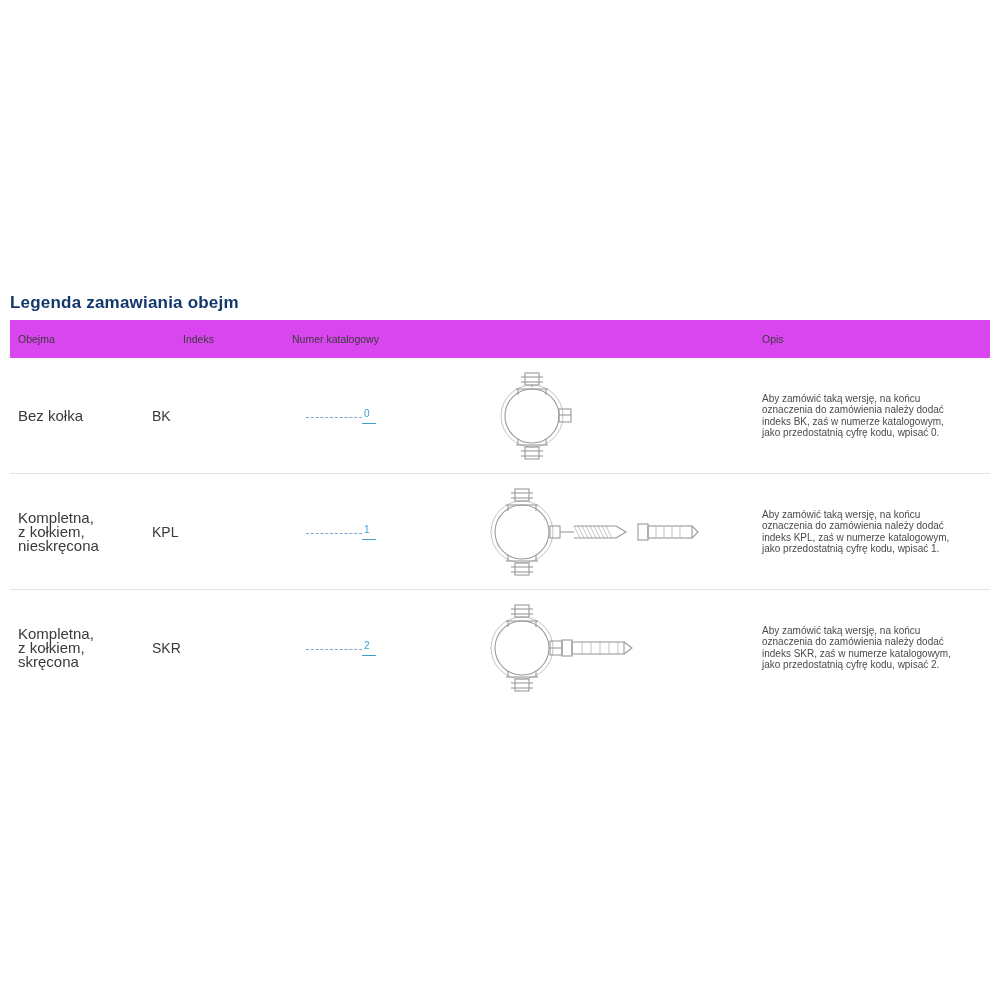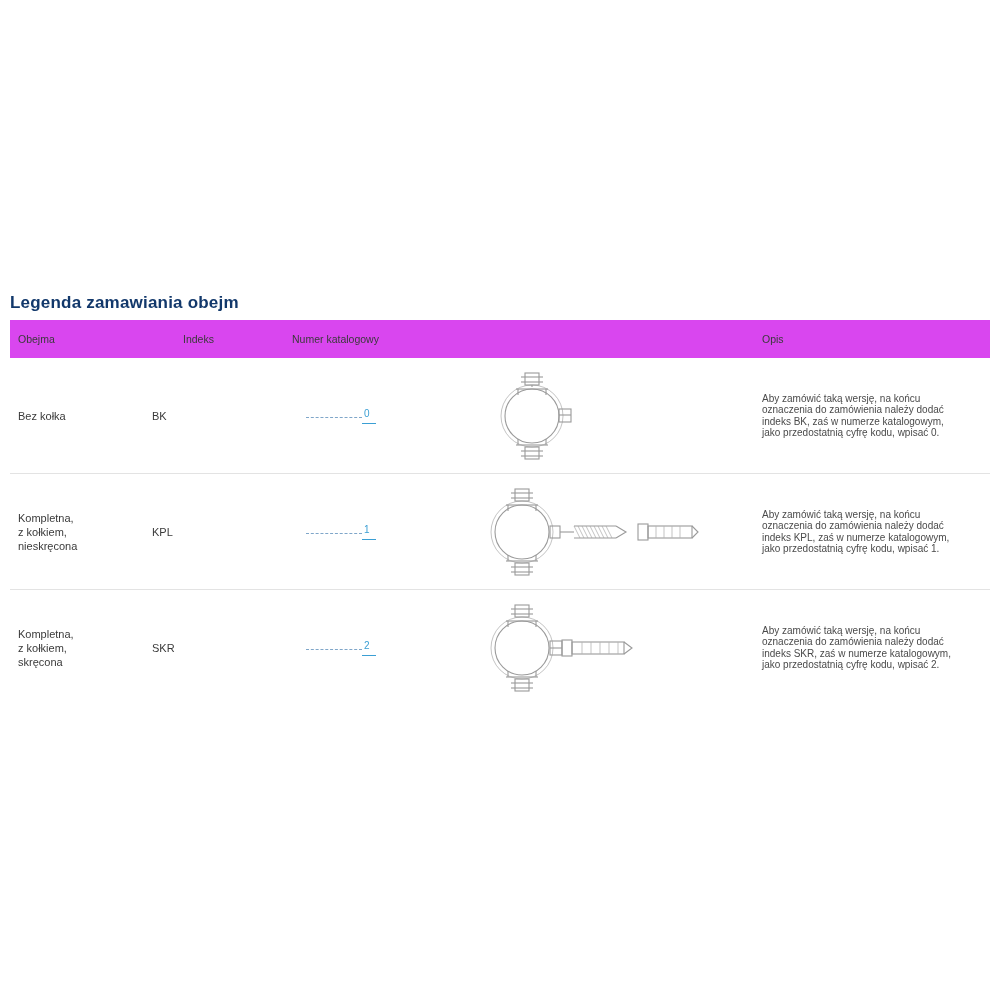--- a/index.html
+++ b/index.html
@@ -63,30 +63,30 @@
     border-bottom: 1px solid #e3e3e3;
   }
   .row:last-child { border-bottom: none; }
 
   .cell-name {
     position: absolute;
     left: 8px;
     top: 50%;
     transform: translateY(-50%);
     width: 120px;
-    font-size: 11px;
+    font-size: 15px;
     line-height: 14px;
     color: #3a3a3a;
   }
   .cell-index {
     position: absolute;
     left: 142px;
     top: 50%;
     transform: translateY(-50%);
-    font-size: 11px;
+    font-size: 14px;
     color: #3a3a3a;
   }
   .cell-code {
     position: absolute;
     left: 282px;
     top: 50%;
     transform: translateY(-50%);
     width: 180px;
     height: 16px;
   }

